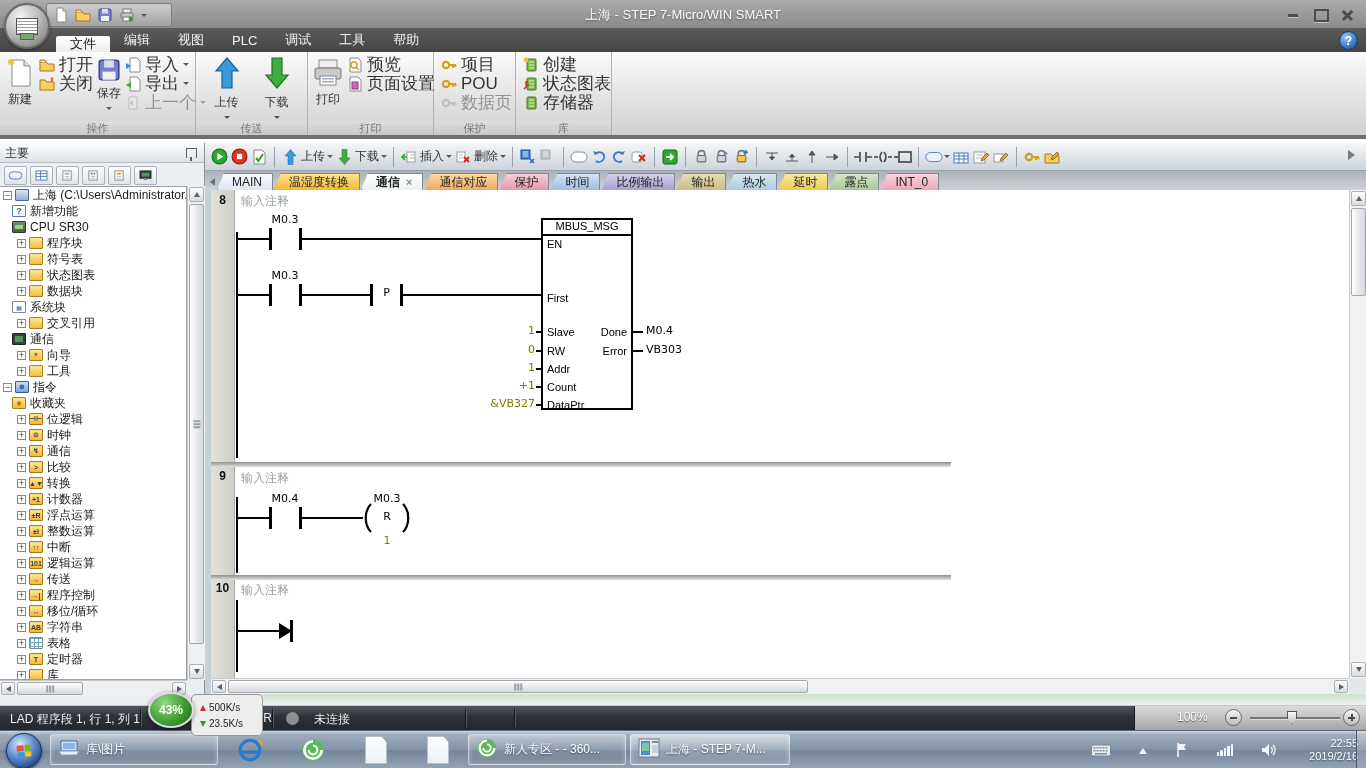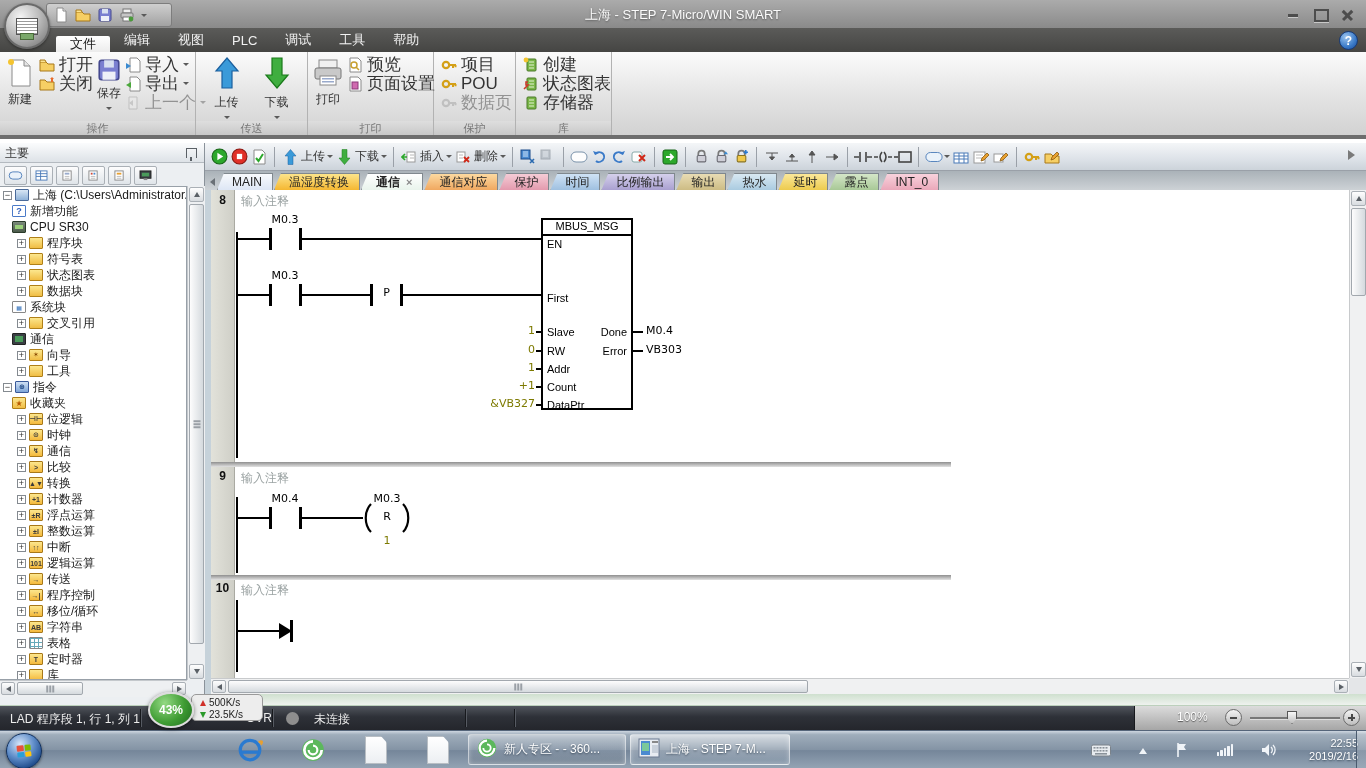--- a/index.html
+++ b/index.html
@@ -138,21 +138,21 @@
   .zbtn .bar{width:7px;height:2px;background:#4a4a4a;}
   .zbtn .vbar{position:absolute;width:2px;height:7px;background:#4a4a4a;}
   #ztrack{position:absolute;left:115px;top:11px;width:90px;height:2px;background:#777;box-shadow:0 1px 0 #ddd;}
   #zthumb{position:absolute;left:152px;top:5px;width:10px;height:13px;background:linear-gradient(#f8f8f8,#c0c0c0);
     border:1px solid #555;box-sizing:border-box;clip-path:polygon(0 0,100% 0,100% 55%,50% 100%,0 55%);}
   
   #speedball{position:absolute;left:148px;top:692px;width:46px;height:36px;border-radius:50%;z-index:60;
     background:radial-gradient(circle at 35% 28%,#93d983,#3f9c33 55%,#1d6b1d);border:2px solid #dcdcdc;
     box-shadow:0 1px 4px rgba(0,0,0,.5);color:#fff;font-size:12px;font-weight:bold;
     display:flex;align-items:center;justify-content:center;box-sizing:border-box;}
-  #speedbubble{position:absolute;left:191px;top:694px;width:72px;height:27px;background:#ededed;z-index:55;
+  #speedbubble{position:absolute;left:191px;top:694px;width:72px;height:42px;background:#ededed;z-index:55;
     border:1px solid #9a9a9a;border-radius:5px;box-sizing:border-box;padding:2px 4px 0 8px;
     display:flex;flex-direction:column;justify-content:space-evenly;}
   .sprow{display:flex;align-items:center;gap:3px;font-size:10px;color:#222;line-height:12px;}
   .tri-up{width:0;height:0;border:3.5px solid transparent;border-bottom:6px solid #d03028;margin-top:-3px;}
   .tri-dn{width:0;height:0;border:3.5px solid transparent;border-top:6px solid #2a9a2a;margin-bottom:-3px;}
   
   #taskbar{position:absolute;left:0;top:730px;width:1366px;height:38px;
     background:linear-gradient(#cdd6e0,#9fadbb 10%,#8494a5 50%,#75869a 53%,#93a3b3);border-top:1px solid #55657a;box-sizing:border-box;}
   #start-orb{position:absolute;left:6px;top:2px;width:34px;height:34px;border-radius:50%;
     background:radial-gradient(circle at 38% 30%,#d6e6fa,#5e8cc8 45%,#1e4a8a 78%,#0a2a5a);
@@ -1027,20 +1027,28 @@
 
 <div id="taskbar">
   <div id="start-orb">
     <span id="start-flag">
       <i style="background:#e8513c"></i>
         <i style="background:#7fba00"></i>
         <i style="background:#2a9fd8"></i>
         <i style="background:#ffc40d"></i>
     </span>
   </div>
+  <div class="tkbtn" style="left:50px;width:168px">
+    <span><svg viewBox="0 0 22 18" width="22" height="18">
+          <path d="M3 2h16v10H3z" fill="#cfe4fa" stroke="#4a6a9a"></path>
+          <path d="M5 4h12v6H5z" fill="#8ab4e8"></path>
+          <path d="M1 12h20l-2 4H3z" fill="#e8eef6" stroke="#8a9ab0"></path>
+        </svg></span>
+    <span>库\图片</span>
+  </div>
   <span class="tkicon" style="left:237px">
     <svg viewBox="0 0 24 24" width="26" height="26">
         <circle cx="12" cy="12" r="9" fill="none" stroke="#2a7ad0" stroke-width="3"></circle>
         <path d="M4 14h16" stroke="#2a7ad0" stroke-width="3"></path>
         <path d="M20 5c3-2 4-1 2 2" stroke="#e8a030" stroke-width="2" fill="none"></path>
       </svg>
     </span>
   <span class="tkicon" style="left:300px">
     <svg viewBox="0 0 24 24" width="26" height="26">
         <circle cx="12" cy="12" r="10" fill="#5cb85c"></circle>

